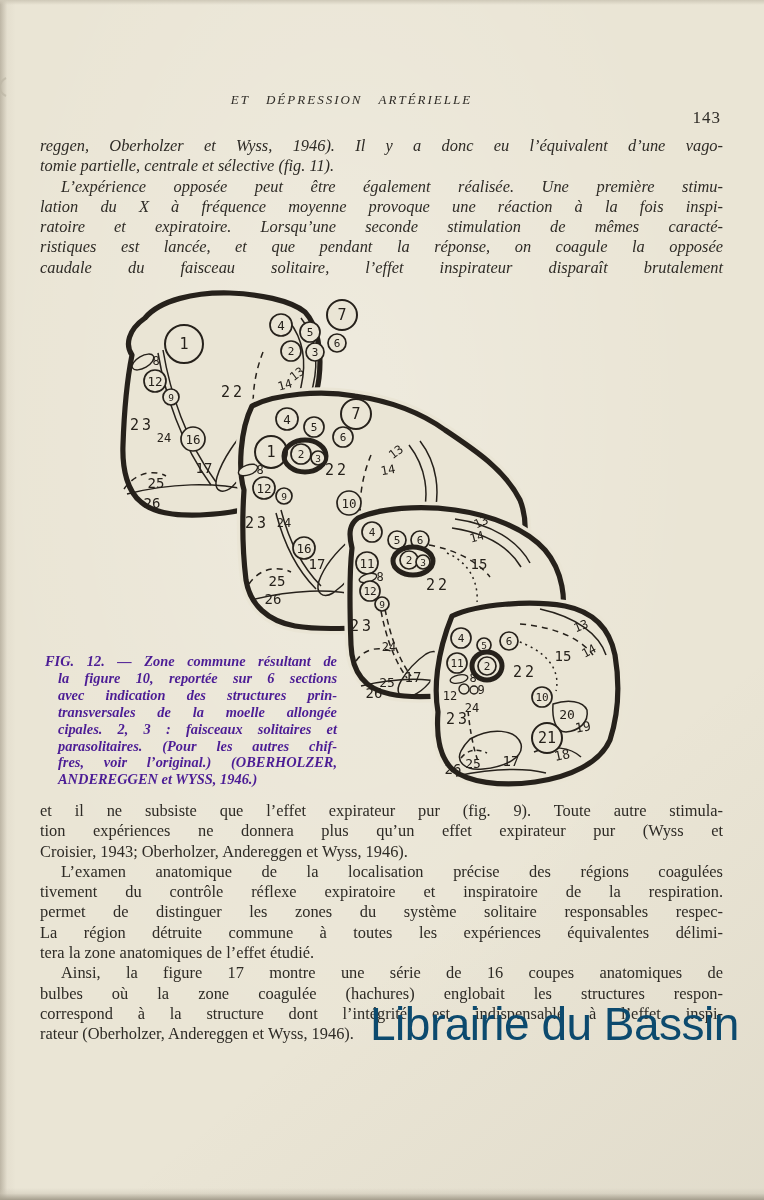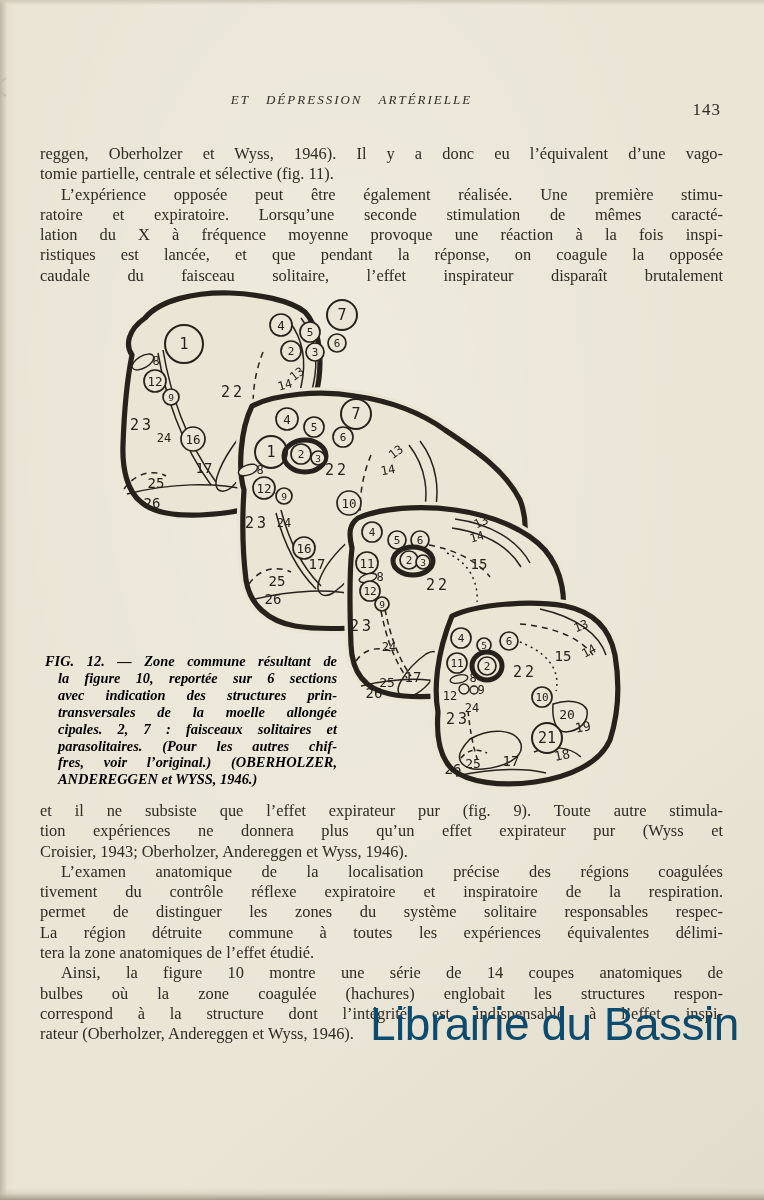--- a/index.html
+++ b/index.html
@@ -14,31 +14,31 @@
     background:linear-gradient(to top,#a49d8c 0%,rgba(200,193,177,.4) 55%,rgba(234,229,213,0) 100%);}
   .edge-top{left:0;top:0;width:764px;height:5px;
     background:linear-gradient(to bottom,#cfc9b8,rgba(234,229,213,0));}
   .sheen{position:absolute;left:0;top:0;width:764px;height:1200px;z-index:1;pointer-events:none;
     background:radial-gradient(ellipse at 45% 35%, rgba(255,255,255,.22), rgba(0,0,0,0) 60%),
                linear-gradient(140deg, rgba(0,0,0,0) 70%, rgba(120,110,90,.08) 100%);}
   
   .hdr{position:absolute;left:40px;top:92px;width:683px;height:26px;z-index:5;color:#2e2b26;}
   .hdr-title{position:absolute;left:0;right:60px;text-align:center;font-style:italic;
     font-size:13px;letter-spacing:2px;word-spacing:11px;}
-  .hdr-num{position:absolute;right:2px;top:8px;font-size:17px;letter-spacing:1px;}
+  .hdr-num{position:absolute;right:2px;top:16px;font-size:17px;letter-spacing:1px;}
   
   .tblock{position:absolute;left:40px;width:683px;z-index:5;color:#2e2b26;
     font-size:16.4px;line-height:20.3px;}
-  #blockTop{top:144px;}
+  #blockTop{top:136px;font-style:italic;}
   #blockBottom{top:801px;}
   .bl{text-align:justify;text-align-last:justify;white-space:normal;}
   .bl.end{text-align-last:left;}
   .bl.ind{padding-left:21px;}
   
-  .caption{position:absolute;left:45px;top:653px;width:292px;z-index:5;color:#000000;
+  .caption{position:absolute;left:45px;top:653px;width:292px;z-index:5;color:#4c1d95;
     font-size:14.4px;line-height:16.9px;font-style:italic;font-weight:bold;}
   .cl{text-align:justify;text-align-last:justify;}
   .cl.end{text-align-last:left;}
   .cl.hang{padding-left:13px;}
   
   #figsvg{position:absolute;left:0;top:0;z-index:4;}
   
   .watermark{position:absolute;left:370px;top:997px;z-index:60;
     font-family:"Liberation Sans", sans-serif;font-size:46px;font-weight:400;
     letter-spacing:-0.5px;color:#0c4a6e;white-space:nowrap;}
@@ -50,22 +50,22 @@
 
 <div class="hdr">
   <div class="hdr-title">ET  DÉPRESSION  ARTÉRIELLE</div>
   <div class="hdr-num">143</div>
 </div>
 
 <div class="tblock" id="blockTop">
     <div class="bl">reggen, Oberholzer et Wyss, 1946). Il y a donc eu l’équivalent d’une vago-</div>
     <div class="bl end">tomie partielle, centrale et sélective (fig. 11).</div>
     <div class="bl ind">L’expérience opposée peut être également réalisée. Une première stimu-</div>
+    <div class="bl">lation du X à fréquence moyenne provoque une réaction à la fois inspi-</div>
     <div class="bl">ratoire et expiratoire. Lorsqu’une seconde stimulation de mêmes caracté-</div>
-    <div class="bl">lation du X à fréquence moyenne provoque une réaction à la fois inspi-</div>
     <div class="bl">ristiques est lancée, et que pendant la réponse, on coagule la opposée</div>
     <div class="bl">caudale du faisceau solitaire, l’effet inspirateur disparaît brutalement</div>
   </div>
 
 <svg id="figsvg" width="764" height="1200" viewBox="0 0 764 1200">
   <g id="blobs" fill="#eae5d5" stroke="#26211b" stroke-width="5.2" stroke-linejoin="round">
 
     <path d="M 145,318 C 160,300 195,292 230,293 C 258,294 290,300 305,312 C 318,326 322,352 319,378 C 317,395 311,410 301,420 C 296,450 292,475 280,492 C 268,507 230,514 200,515 C 172,516 152,512 141,502 C 128,492 122,470 123,445 C 124,415 126,385 132,355 C 125,345 128,330 145,318 Z"></path>
     <g fill="none" stroke-width="1.5">
       <path d="M 301,318 C 315,336 319,360 313,386 C 308,408 296,425 281,438"></path>
@@ -424,36 +424,36 @@
     </g>
 
   <path d="M 6,78 C -2,82 -2,92 6,96" fill="none" stroke="#b7b1a0" stroke-width="2"></path>
 </svg>
 
 <div class="caption" id="captionBlock">
     <div class="cl">FIG. 12. — Zone commune résultant de</div>
     <div class="cl hang">la figure 10, reportée sur 6 sections</div>
     <div class="cl hang">avec indication des structures prin-</div>
     <div class="cl hang">transversales de la moelle allongée</div>
-    <div class="cl hang">cipales. 2, 7 : faisceaux solitaires et</div>
+    <div class="cl hang">cipales. 2, 3 : faisceaux solitaires et</div>
     <div class="cl hang">parasolitaires. (Pour les autres chif-</div>
     <div class="cl hang">fres, voir l’original.) (OBERHOLZER,</div>
     <div class="cl end hang">ANDEREGGEN et WYSS, 1946.)</div>
   </div>
 
 <div class="tblock" id="blockBottom">
     <div class="bl">et il ne subsiste que l’effet expirateur pur (fig. 9). Toute autre stimula-</div>
     <div class="bl">tion expériences ne donnera plus qu’un effet expirateur pur (Wyss et</div>
     <div class="bl end">Croisier, 1943; Oberholzer, Andereggen et Wyss, 1946).</div>
     <div class="bl ind">L’examen anatomique de la localisation précise des régions coagulées</div>
     <div class="bl">tivement du contrôle réflexe expiratoire et inspiratoire de la respiration.</div>
     <div class="bl">permet de distinguer les zones du système solitaire responsables respec-</div>
     <div class="bl">La région détruite commune à toutes les expériences équivalentes délimi-</div>
     <div class="bl end">tera la zone anatomiques de l’effet étudié.</div>
-    <div class="bl ind">Ainsi, la figure 10 montre une série de 14 coupes anatomiques de</div>
+    <div class="bl ind">Ainsi, la figure 17 montre une série de 16 coupes anatomiques de</div>
     <div class="bl">bulbes où la zone coagulée (hachures) englobait les structures respon-</div>
     <div class="bl">correspond à la structure dont l’intégrité est indispensable à l’effet inspi-</div>
     <div class="bl end">rateur (Oberholzer, Andereggen et Wyss, 1946).</div>
   </div>
 
 <div class="edge edge-left"></div>
 <div class="edge edge-bottom"></div>
 <div class="edge edge-top"></div>
 
 <div class="watermark">Librairie du Bassin</div>

